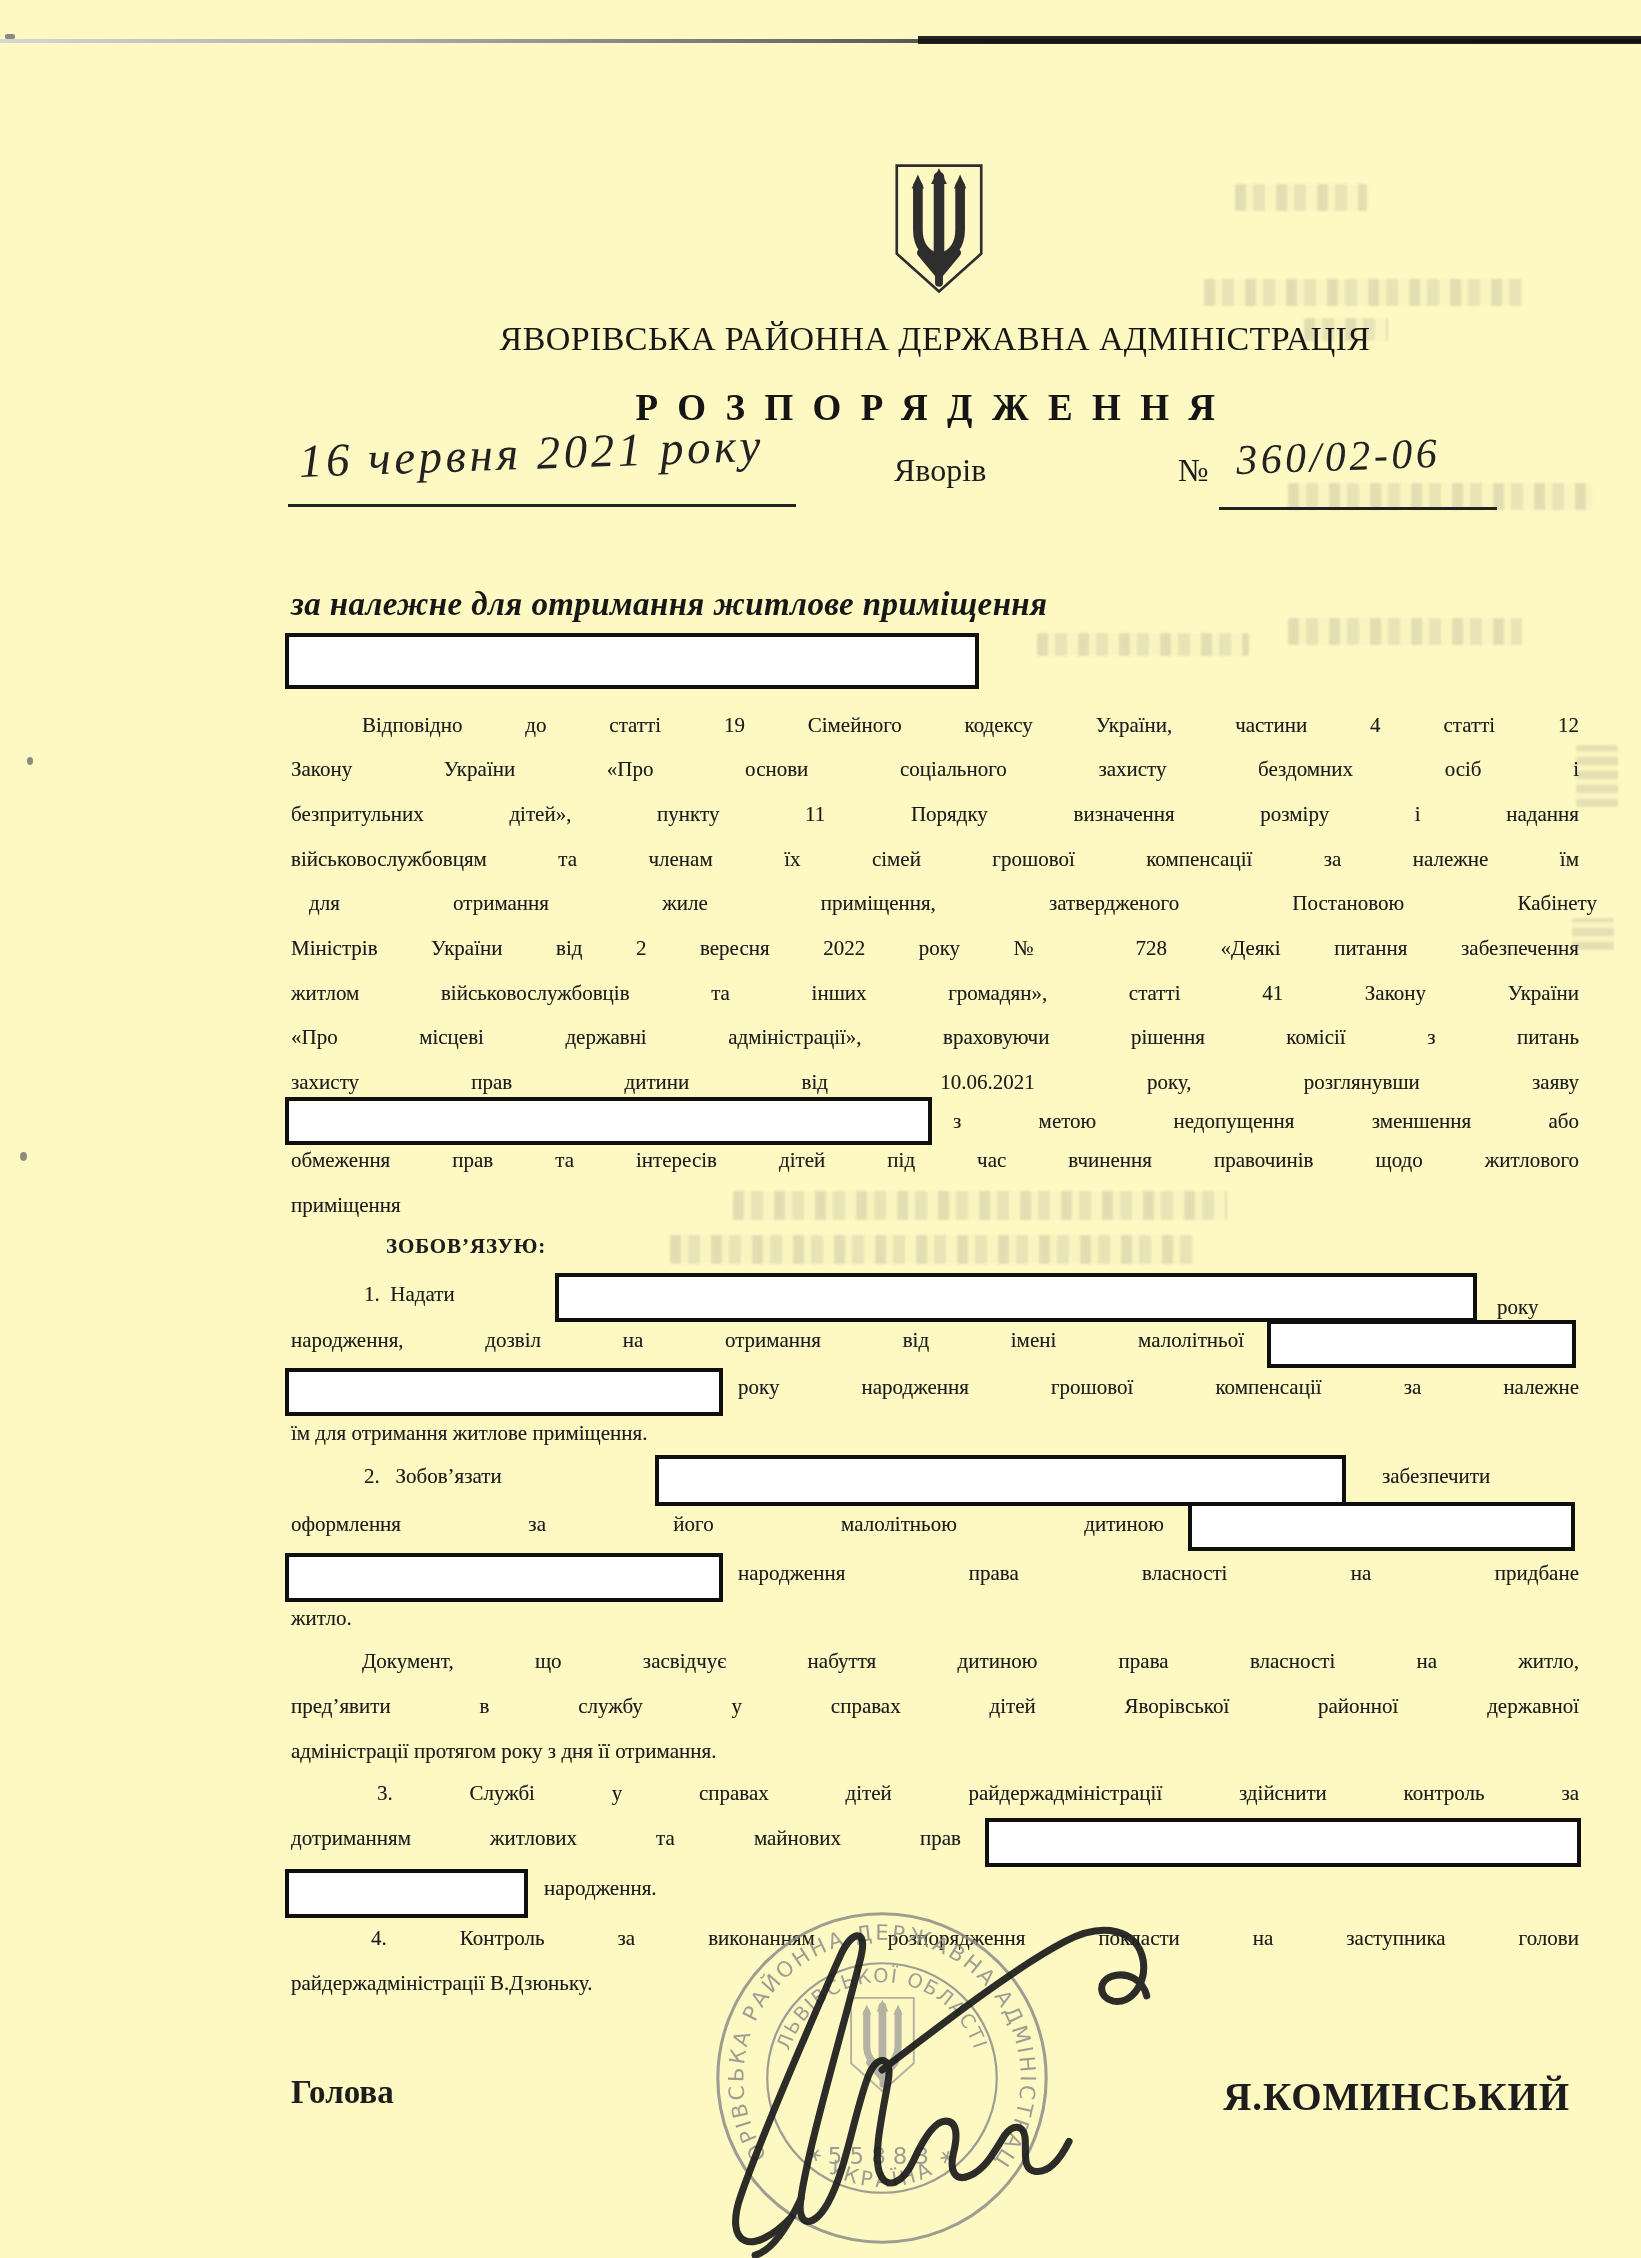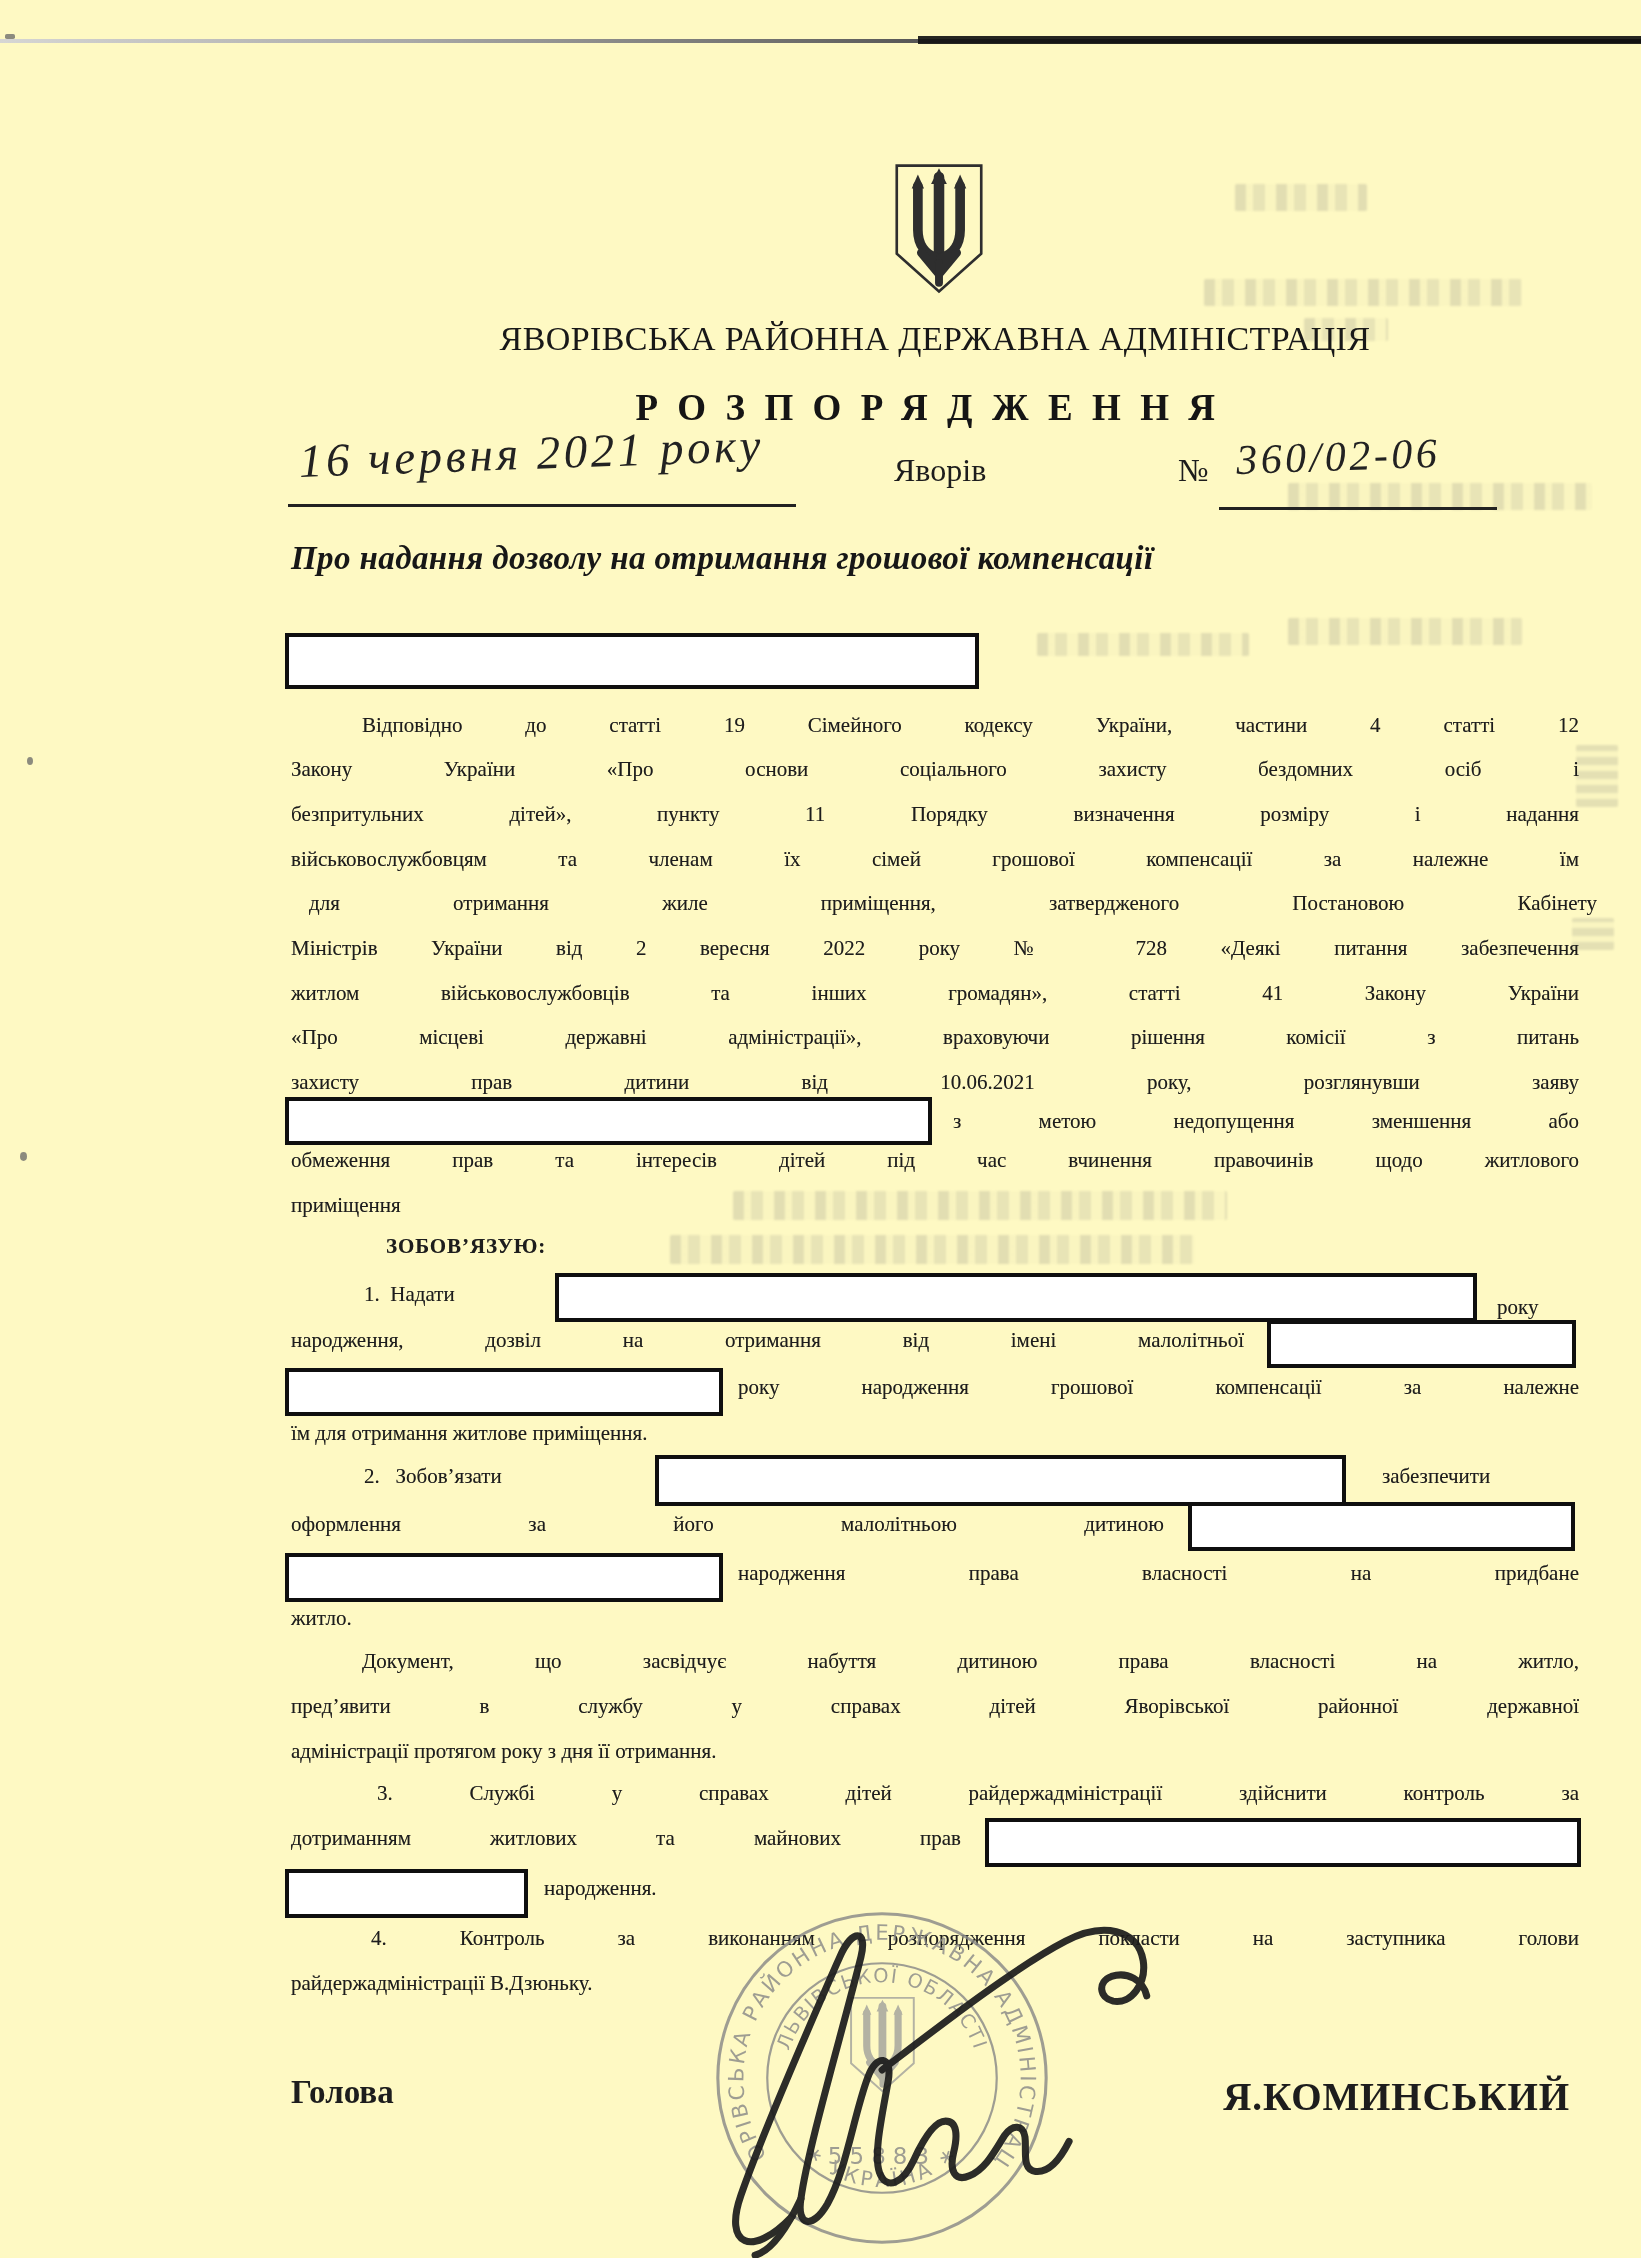--- a/index.html
+++ b/index.html
@@ -87,21 +87,21 @@
   <div class="org">ЯВОРІВСЬКА РАЙОННА ДЕРЖАВНА АДМІНІСТРАЦІЯ</div>
   <div class="doctype">РОЗПОРЯДЖЕННЯ</div>
 
   <div class="hw hw-date">16 червня 2021 року</div>
   <div class="uline" style="left:288px;top:504px;width:508px;"></div>
   <div class="place">Яворів</div>
   <div class="nolabel">№</div>
   <div class="hw hw-num">360/02-06</div>
   <div class="uline" style="left:1219px;top:507px;width:278px;"></div>
 
-  <div class="subj" style="top:540px;">Про надання дозволу на отримання грошової компенсації</div>
+  <div class="subj" style="top:586px;">за належне для отримання житлове приміщення</div>
 
   <div>
       <div class="redact" style="left: 285px; top: 633px; width: 694px; height: 56px;"></div>
       <div class="bl j" style="left: 291px; top: 706px; width: 1288px; text-indent: 71px;">Відповідно до статті 19 Сімейного кодексу України, частини 4 статті 12</div>
       <div class="bl j" style="left: 291px; top: 750px; width: 1288px;">Закону України «Про основи соціального захисту бездомних осіб і</div>
       <div class="bl j" style="left: 291px; top: 795px; width: 1288px;">безпритульних дітей», пункту 11 Порядку визначення розміру і надання</div>
       <div class="bl j" style="left: 291px; top: 840px; width: 1288px;">військовослужбовцям та членам їх сімей грошової компенсації за належне їм</div>
       <div class="bl j" style="left: 309px; top: 884px; width: 1288px;">для отримання жиле приміщення, затвердженого Постановою Кабінету</div>
       <div class="bl j" style="left: 291px; top: 929px; width: 1288px;">Міністрів України від 2 вересня 2022 року № 728 «Деякі питання забезпечення</div>
       <div class="bl j" style="left: 291px; top: 974px; width: 1288px;">житлом військовослужбовців та інших громадян»,  статті 41 Закону України</div>

